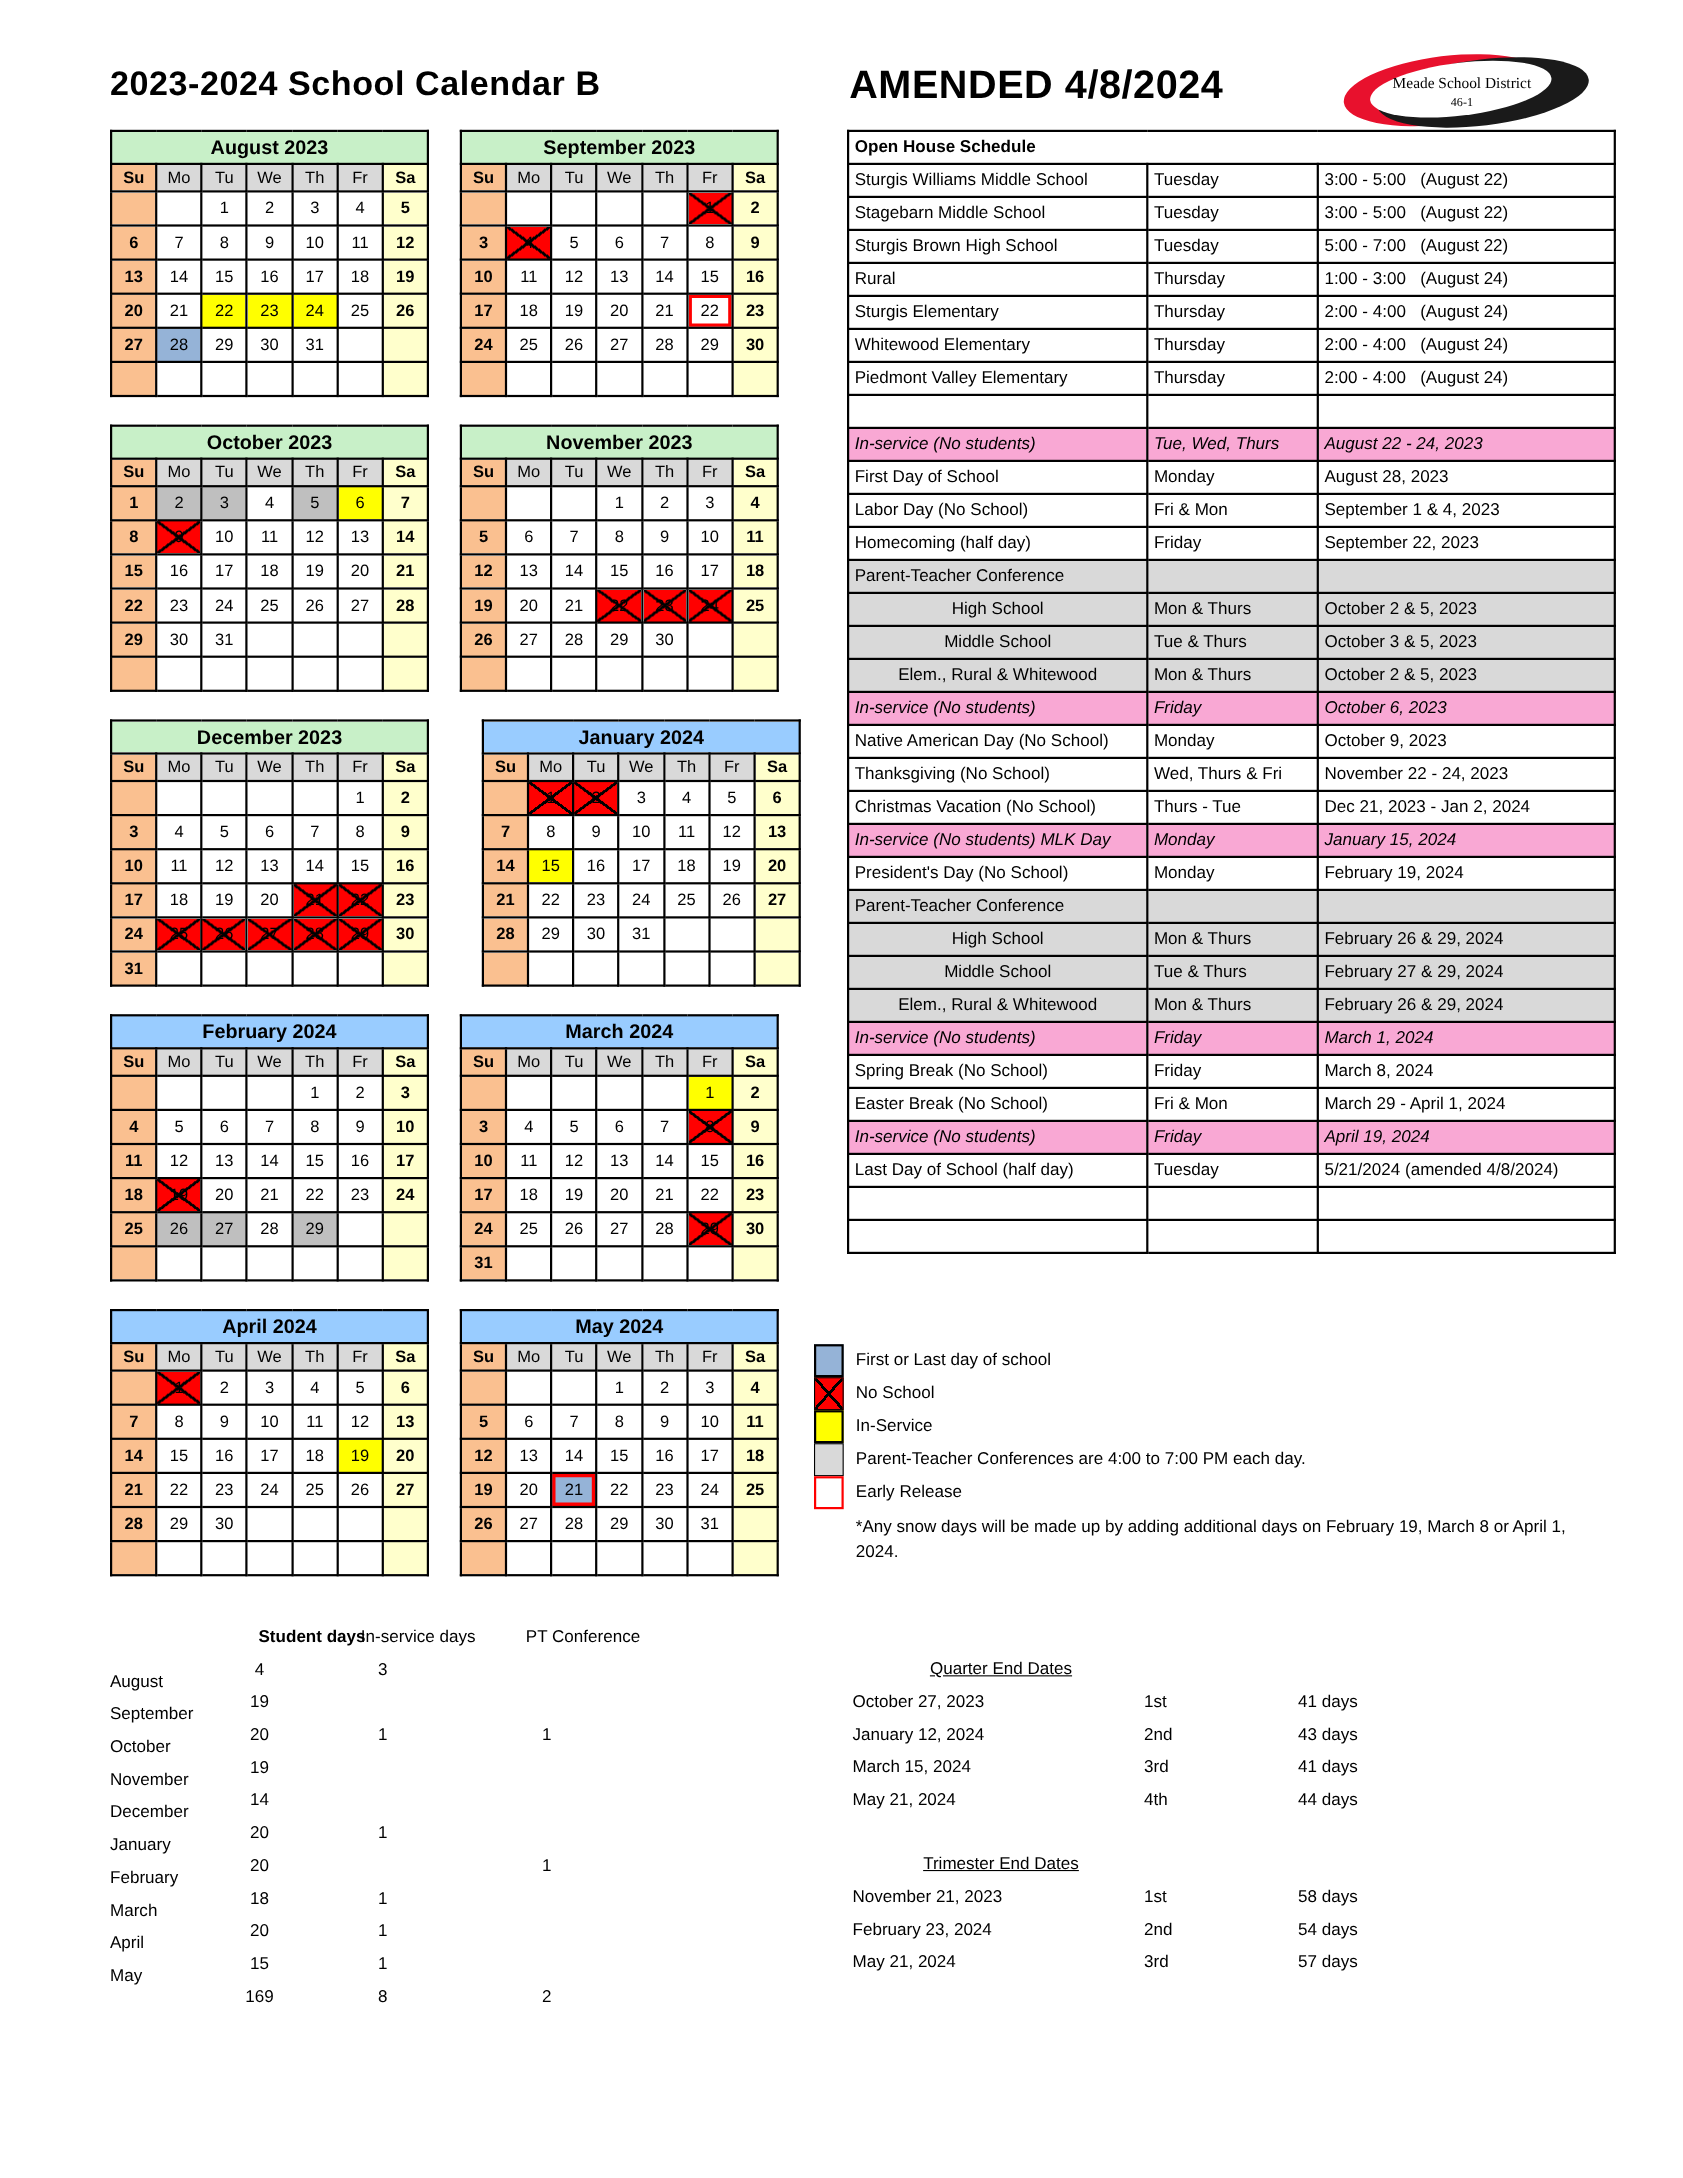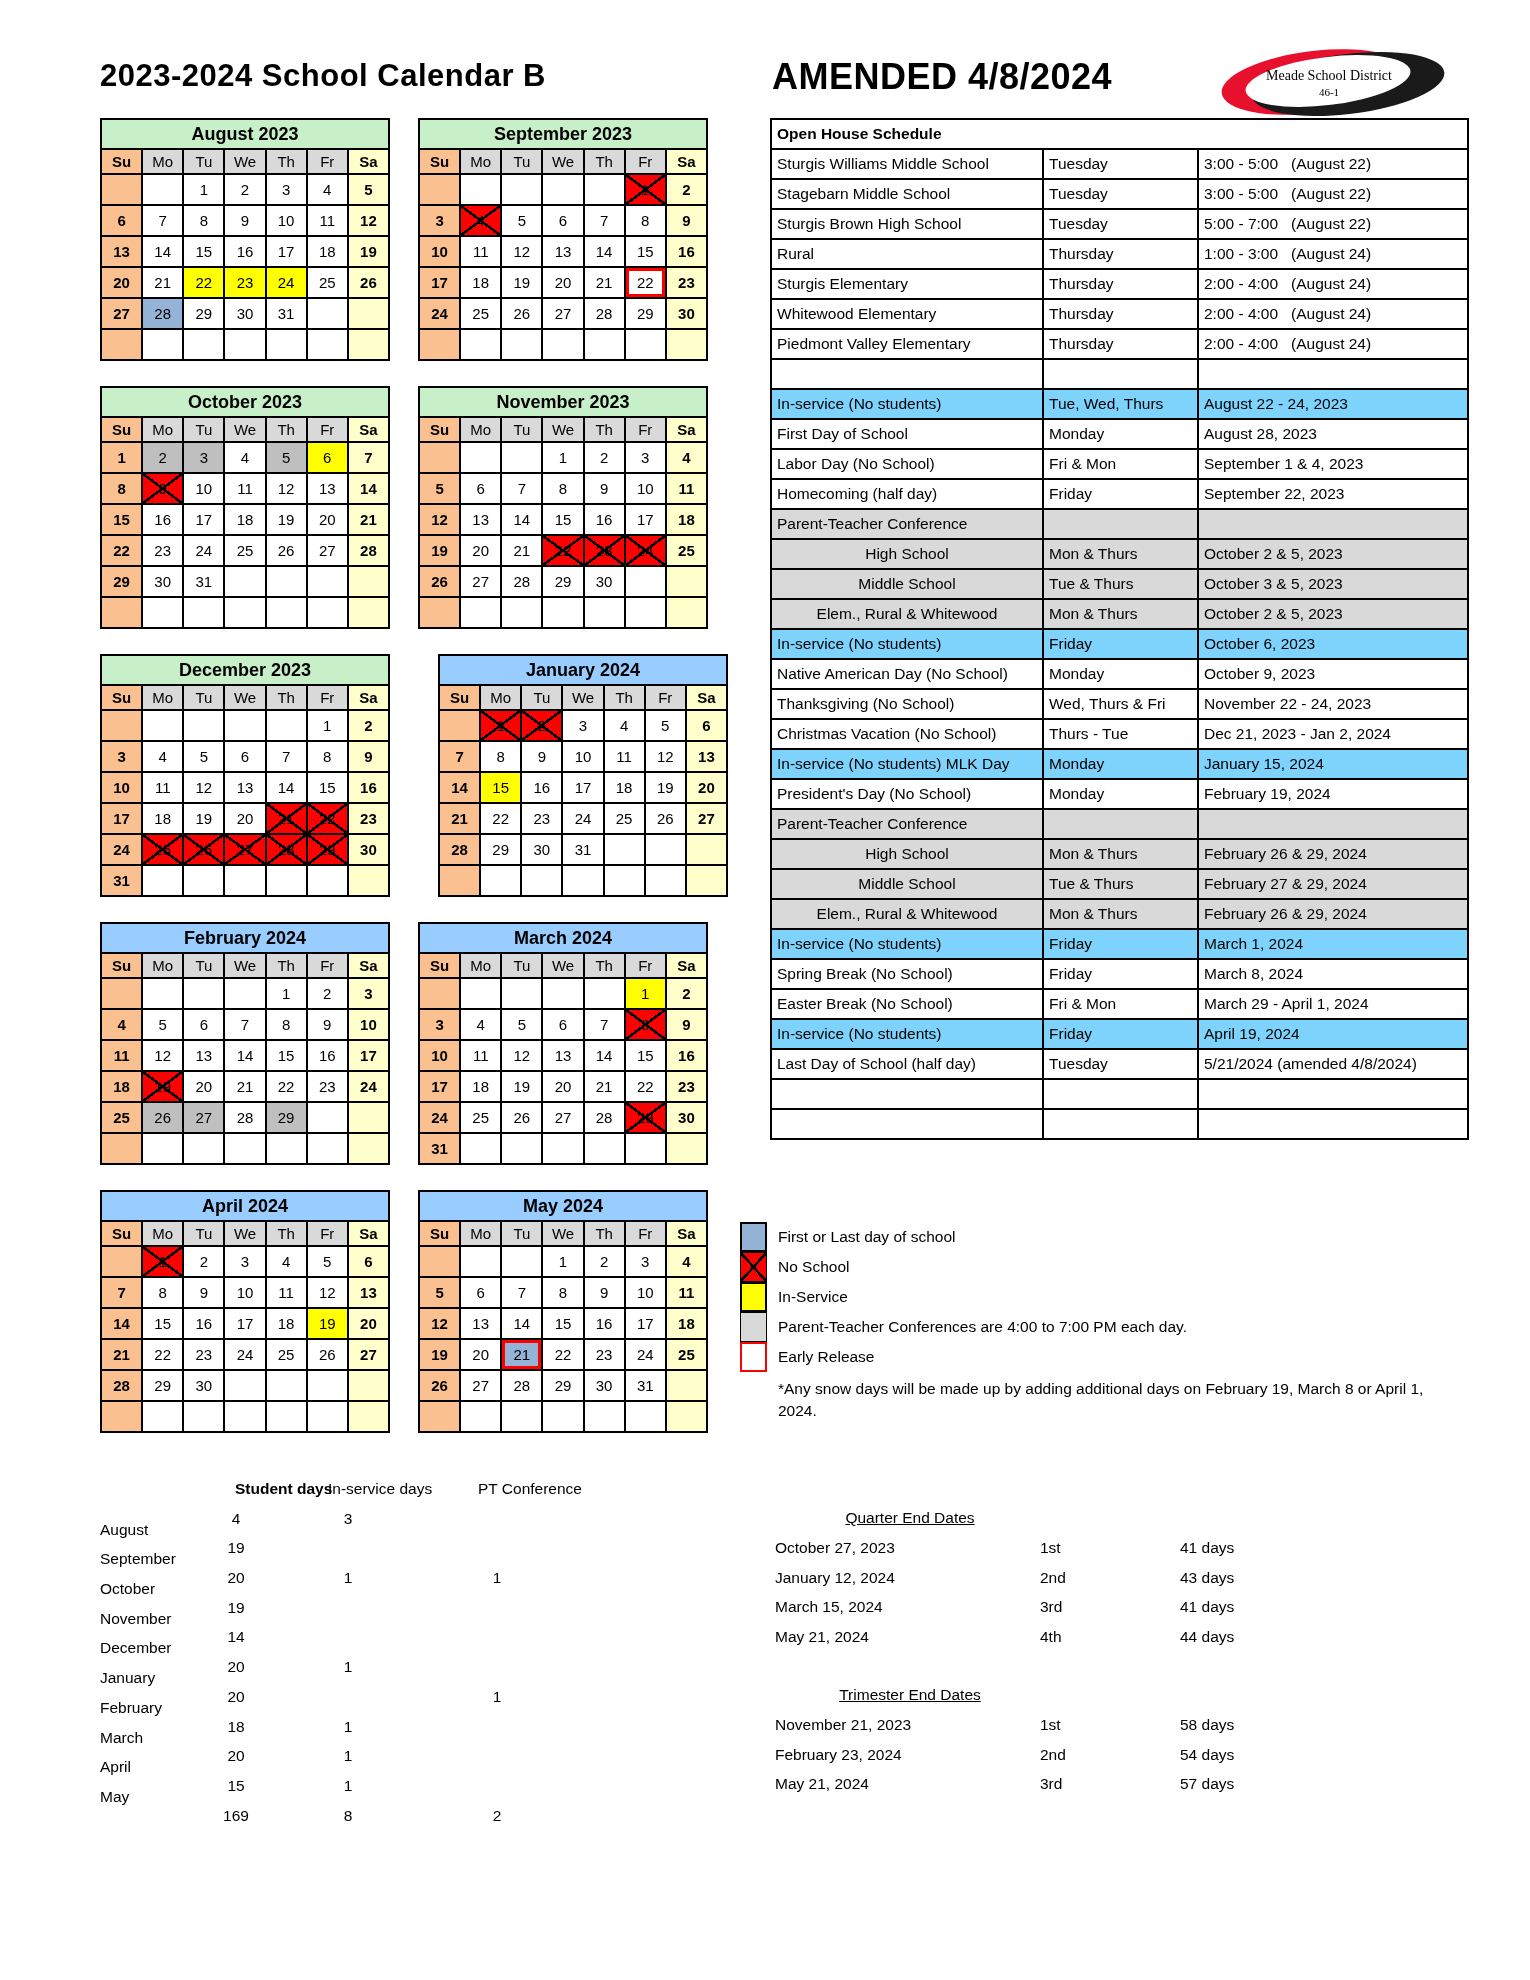--- a/index.html
+++ b/index.html
@@ -28,21 +28,21 @@
   .c-b{background:#95B3D7;}
   .c-x{background-color:#FF0000;background-image:
     linear-gradient(to top right, transparent calc(50% - 1.3px), #000 calc(50% - 1.3px), #000 calc(50% + 1.3px), transparent calc(50% + 1.3px)),
     linear-gradient(to bottom right, transparent calc(50% - 1.3px), #000 calc(50% - 1.3px), #000 calc(50% + 1.3px), transparent calc(50% + 1.3px));}
   .c-r{box-shadow:inset 0 0 0 3px #FF0000;}
 
   
   #schedule{position:absolute;left:770px;top:118px;width:697px;border-collapse:collapse;table-layout:fixed;border:2px solid #000;}
   #schedule td{border:2px solid #000;height:28px;font-size:15.5px;padding:0 5px;white-space:pre;overflow:hidden;}
   #schedule .sched-hdr{text-align:left;font-weight:bold;}
-  .row-y td{background:#7dd3fc;}
+  .row-y td{background:#f9a8d4;font-style:italic;}
   .row-g td{background:#D9D9D9;margin-left:26px;}
   .row-i td:first-child{text-align:center;}
 
   
   #legend{position:absolute;left:740px;top:1222px;}
   .lrow{position:relative;height:30px;width:700px;}
   .sw{position:absolute;left:0;top:0;width:27px;height:30px;box-sizing:border-box;border:1px solid #000;background:#fff;}
   .sw-blue{background:#95B3D7;border-width:2px;}
   .sw-yellow{background:#FFFF00;border-width:2px;}
   .sw-gray{background:#D9D9D9;}

